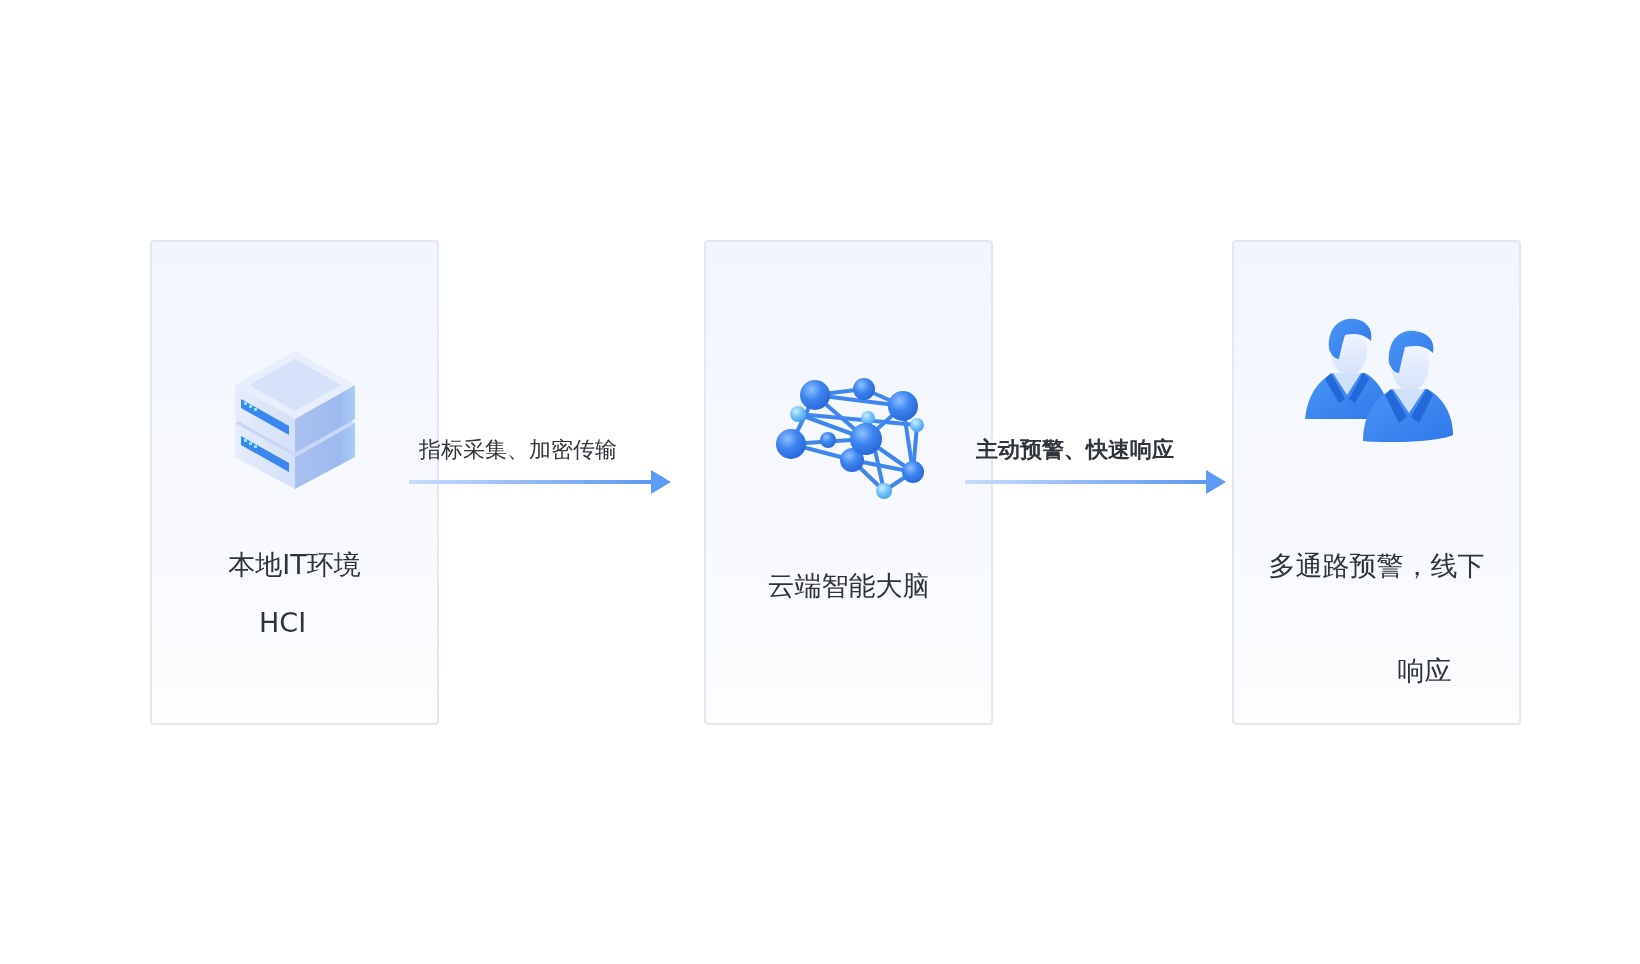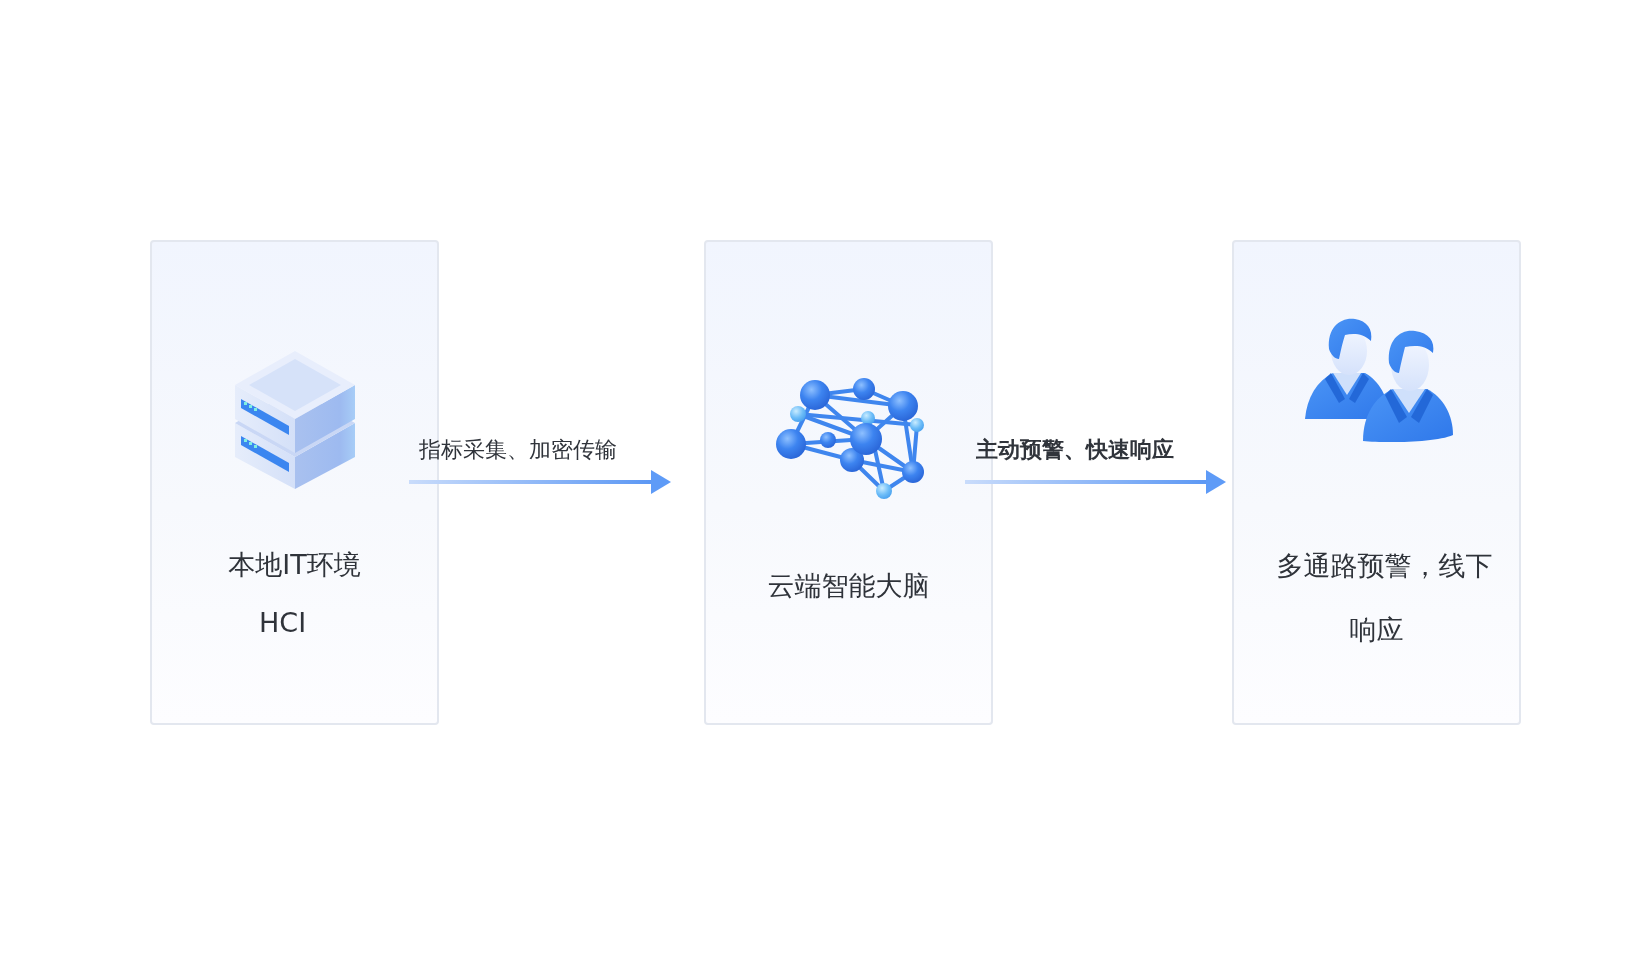--- a/index.html
+++ b/index.html
@@ -158,15 +158,15 @@
     <ellipse cx="46" cy="36" rx="18" ry="24" fill="url(#uf)"></ellipse>
     <path d="M26,34 C24,12 38,2 52,4 C64,6 70,14 68,26 C60,18 50,18 42,20 C40,26 38,34 36,44 C32,44 28,40 26,34 Z" fill="url(#ub)"></path>
 
     <path d="M60,126 C60,100 72,82 90,74 L124,74 C140,82 150,100 150,120 C132,128 80,128 60,126 Z" fill="url(#ub)"></path>
     <path d="M90,74 L106,98 L122,74 Z" fill="#cfe0fb"></path>
     <path d="M88,74 L104,102 L96,108 L82,80 Z" fill="#2368d8"></path>
     <path d="M124,74 L108,102 L116,108 L130,80 Z" fill="#2368d8"></path>
     <ellipse cx="107" cy="50" rx="19" ry="26" fill="url(#uf)"></ellipse>
     <path d="M86,48 C84,24 98,14 112,16 C126,18 132,26 130,38 C122,30 112,30 102,32 C100,40 98,48 96,58 C92,58 88,54 86,48 Z" fill="url(#ub)"></path>
   </svg>
-  <div class="label" style="top:302px;padding-left:8px;">多通路预警，线下</div>
-  <div class="label" style="top:366px;">响应</div>
+  <div class="label" style="top:302px;">多通路预警，线下</div>
+  <div class="label" style="top:407px;padding-left:48px;">响应</div>
 </div>
 
 </body></html>

